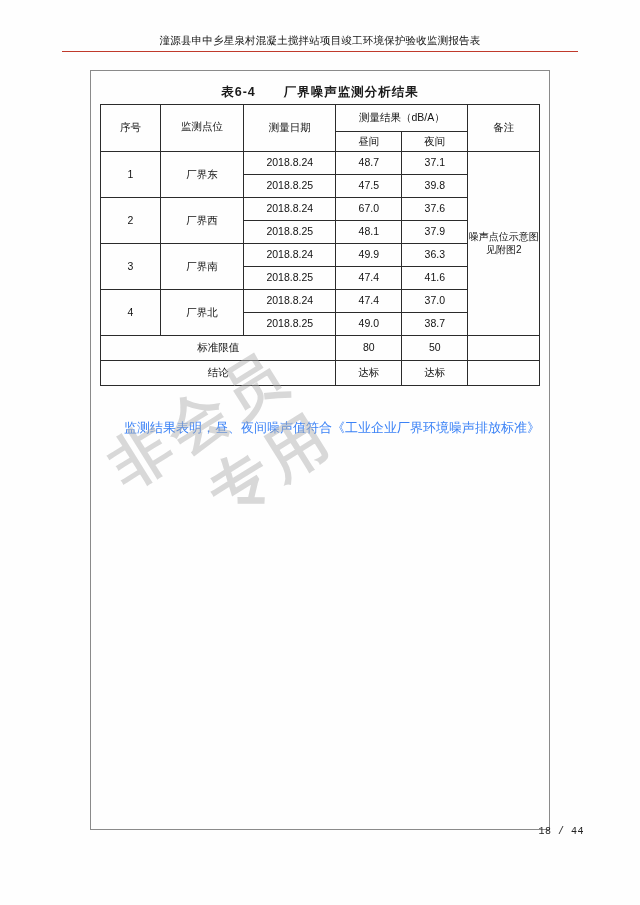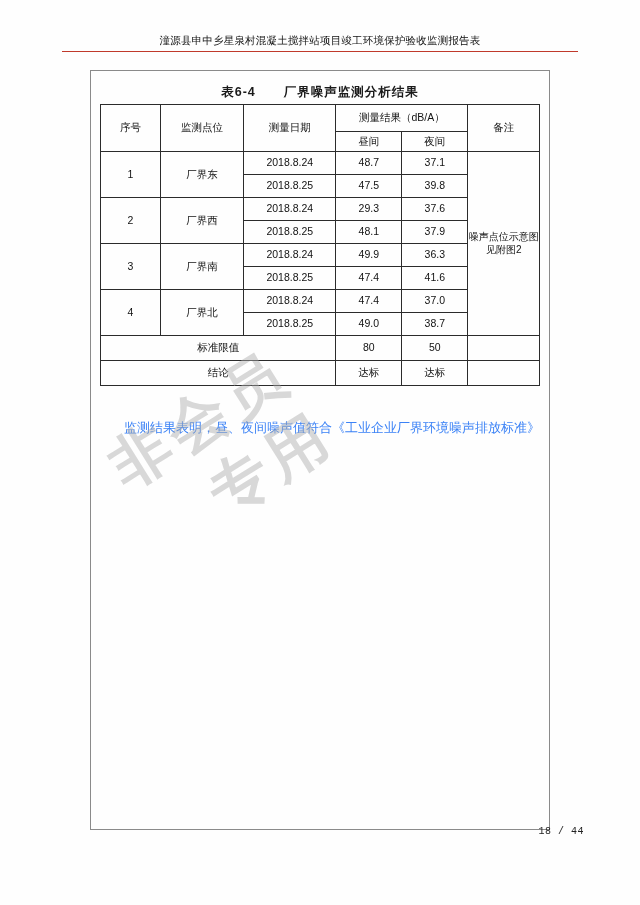--- a/index.html
+++ b/index.html
@@ -88,21 +88,21 @@
     line-height: 1.25;
     color: #111;
   }
   table.noise th {
     font-weight: normal;
   }
   .h-row th { height: 26px; }
   .h-row2 th { height: 19px; }
   .d-row td { height: 22px; }
   .col-seq { width: 60px; }
-  .col-point { width: 84px; }
+  .col-point { width: 84px; font-family: Liberation Mono, monospace; }
   .col-date { width: 92px; }
   .col-day { width: 66px; }
   .col-night { width: 66px; }
   .col-remark { width: 72px; }
 
   .remark-cell {
     font-size: 10px;
     line-height: 1.5;
     padding: 0 4px;
   }
@@ -189,21 +189,21 @@
       <tr class="d-row">
         <td>2018.8.25</td>
         <td>47.5</td>
         <td>39.8</td>
       </tr>
 
       <tr class="d-row">
         <td rowspan="2">2</td>
         <td rowspan="2">厂界西</td>
         <td>2018.8.24</td>
-        <td>29.3</td>
+        <td>67.0</td>
         <td>37.6</td>
       </tr>
       <tr class="d-row">
         <td>2018.8.25</td>
         <td>48.1</td>
         <td>37.9</td>
       </tr>
 
       <tr class="d-row">
         <td rowspan="2">3</td>

